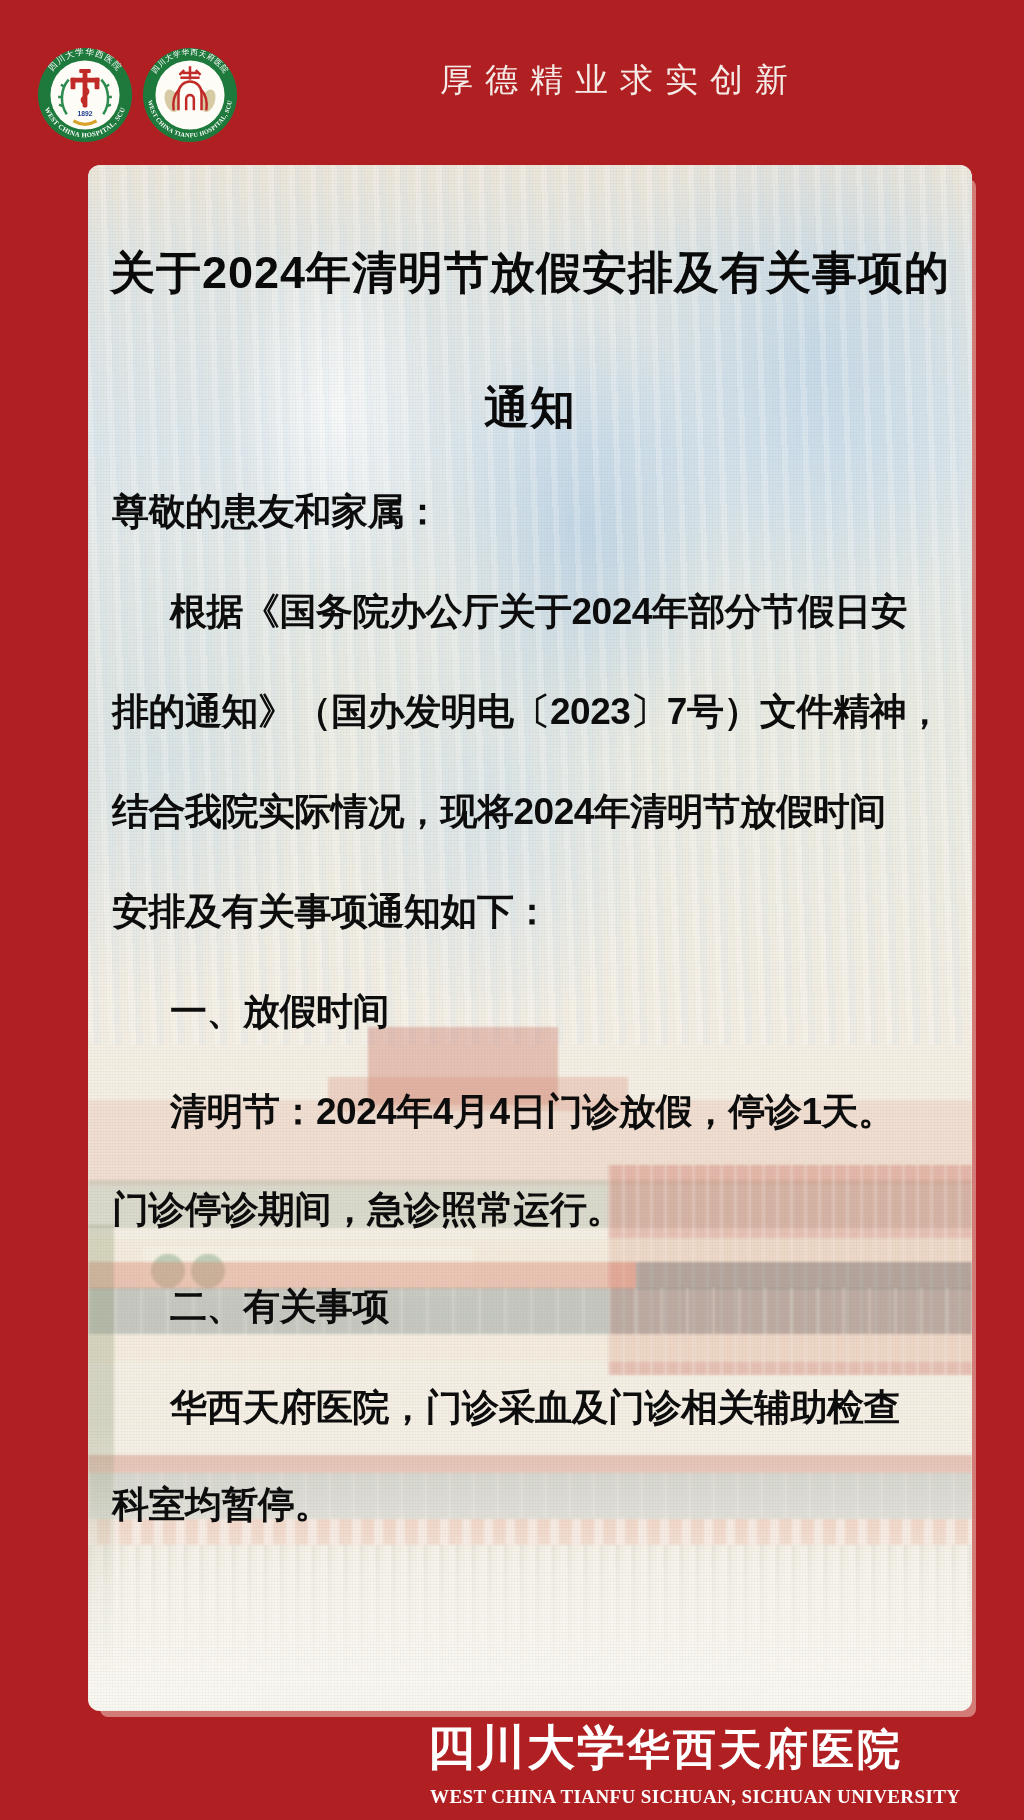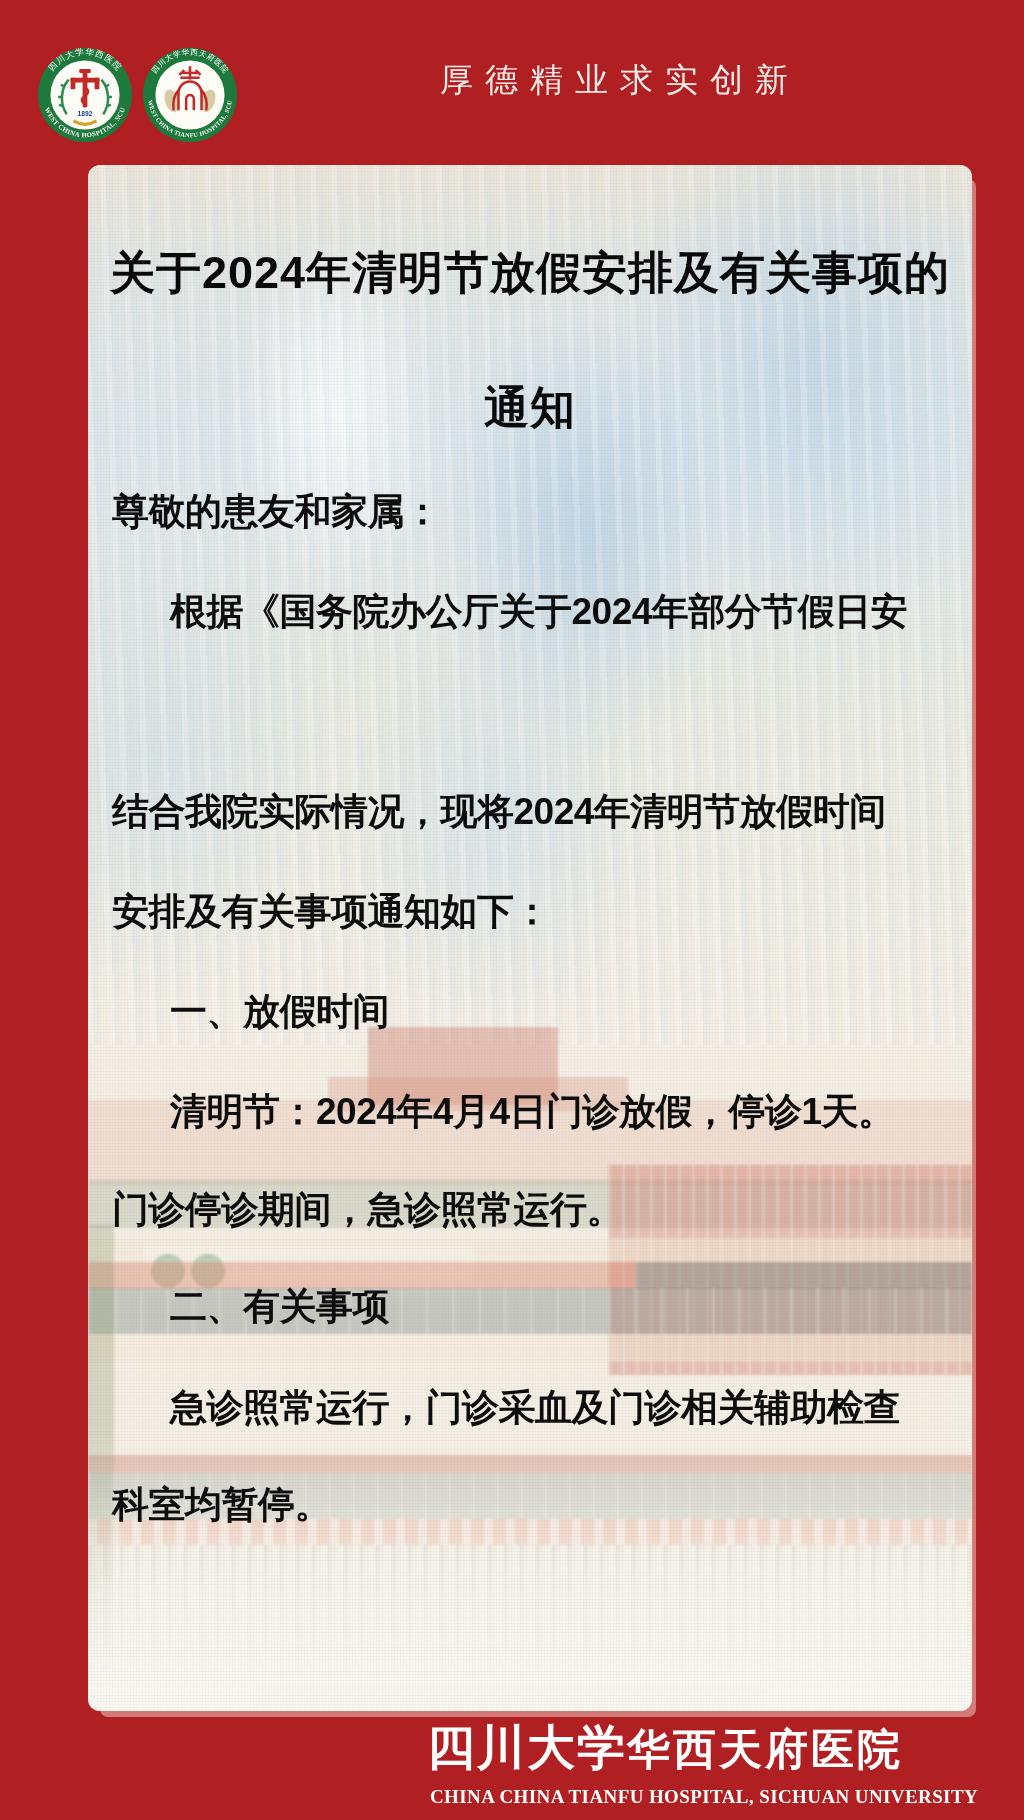--- a/index.html
+++ b/index.html
@@ -173,31 +173,32 @@
       <div class="p-treecol"></div>
       <div class="p-fade"></div>
     </div>
     <div class="grain"></div>
 
     <h1 class="t-line tl1">关于2024年清明节放假安排及有关事项的</h1>
     <h1 class="t-line tl2">通知</h1>
 
     <p class="line l0">尊敬的患友和家属：</p>
     <p class="line l1 indent">根据《国务院办公厅关于2024年部分节假日安</p>
+    <p class="line l2">排的通知》（国办发明电〔2023〕7号）文件精神，</p>
     <p class="line l3">结合我院实际情况，现将2024年清明节放假时间</p>
     <p class="line l4">安排及有关事项通知如下：</p>
     <p class="line l5 indent">一、放假时间</p>
     <p class="line l6 indent">清明节：2024年4月4日门诊放假，停诊1天。</p>
     <p class="line l8 indent">二、有关事项</p>
     <p class="line l7">门诊停诊期间，急诊照常运行。</p>
-    <p class="line l9 indent">急诊照常运行，门诊采血及门诊相关辅助检查</p>
+    <p class="line l9 indent">华西天府医院，门诊采血及门诊相关辅助检查</p>
     <p class="line l10">科室均暂停。</p>
   </main>
 
   <footer class="brand">
     <div class="brand-cn">
       <span class="uni">四川大学</span>
       <span class="hosp">华西天府医院</span>
     </div>
-    <div class="brand-en">CHINA CHINA TIANFU HOSPITAL, SICHUAN UNIVERSITY</div>
+    <div class="brand-en">WEST CHINA TIANFU SICHUAN, SICHUAN UNIVERSITY</div>
   </footer>
 
 </div>
 
 </body></html>

